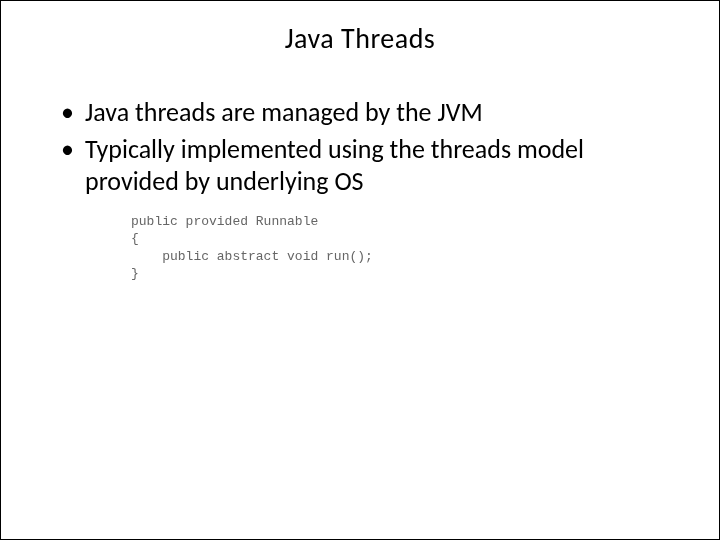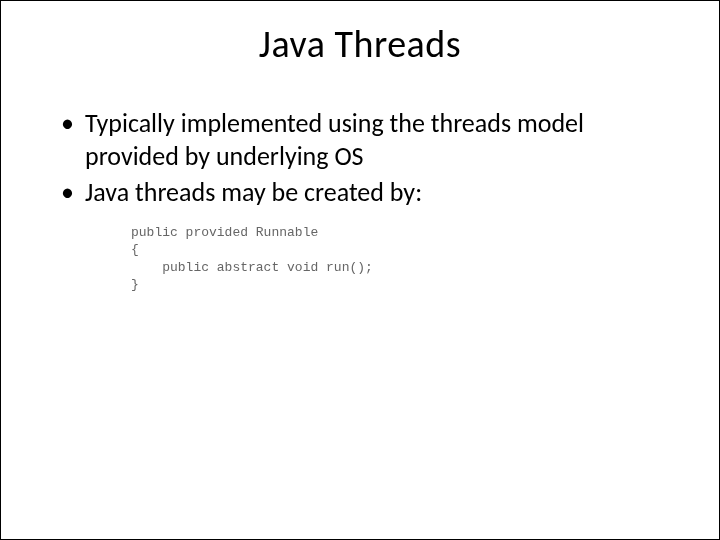--- a/index.html
+++ b/index.html
@@ -7,21 +7,21 @@
       width: 720px;
       height: 540px;
       background: #fff;
       font-family: Calibri, "Segoe UI", Arial, sans-serif;
       color: #000;
       padding: 20px 50px;
       border: 1px solid #000;
       overflow: hidden;
     }
     .title {
-      font-size: 38px;
+      font-size: 28px;
       text-align: center;
       font-weight: 400;
       margin-bottom: 40px;
       letter-spacing: 0.5px;
     }
     .bullets {
       list-style: none;
       margin-left: 10px;
       margin-bottom: 15px;
     }
@@ -66,22 +66,22 @@
       left: 0;
       top: 0;
     }
   </style>
 </head>
 <body>
 
 <h1 class="title">Java Threads</h1>
 
 <ul class="bullets">
+  <li>Java threads are managed by the JVM</li>
   <li>Typically implemented using the threads model provided by underlying OS</li>
-  <li>Java threads may be created by:</li>
 </ul>
 
 <div class="code-block">public provided Runnable
 {
     public abstract void run();
 }</div>
 
 <ul class="sub-bullets">
 </ul>
 

